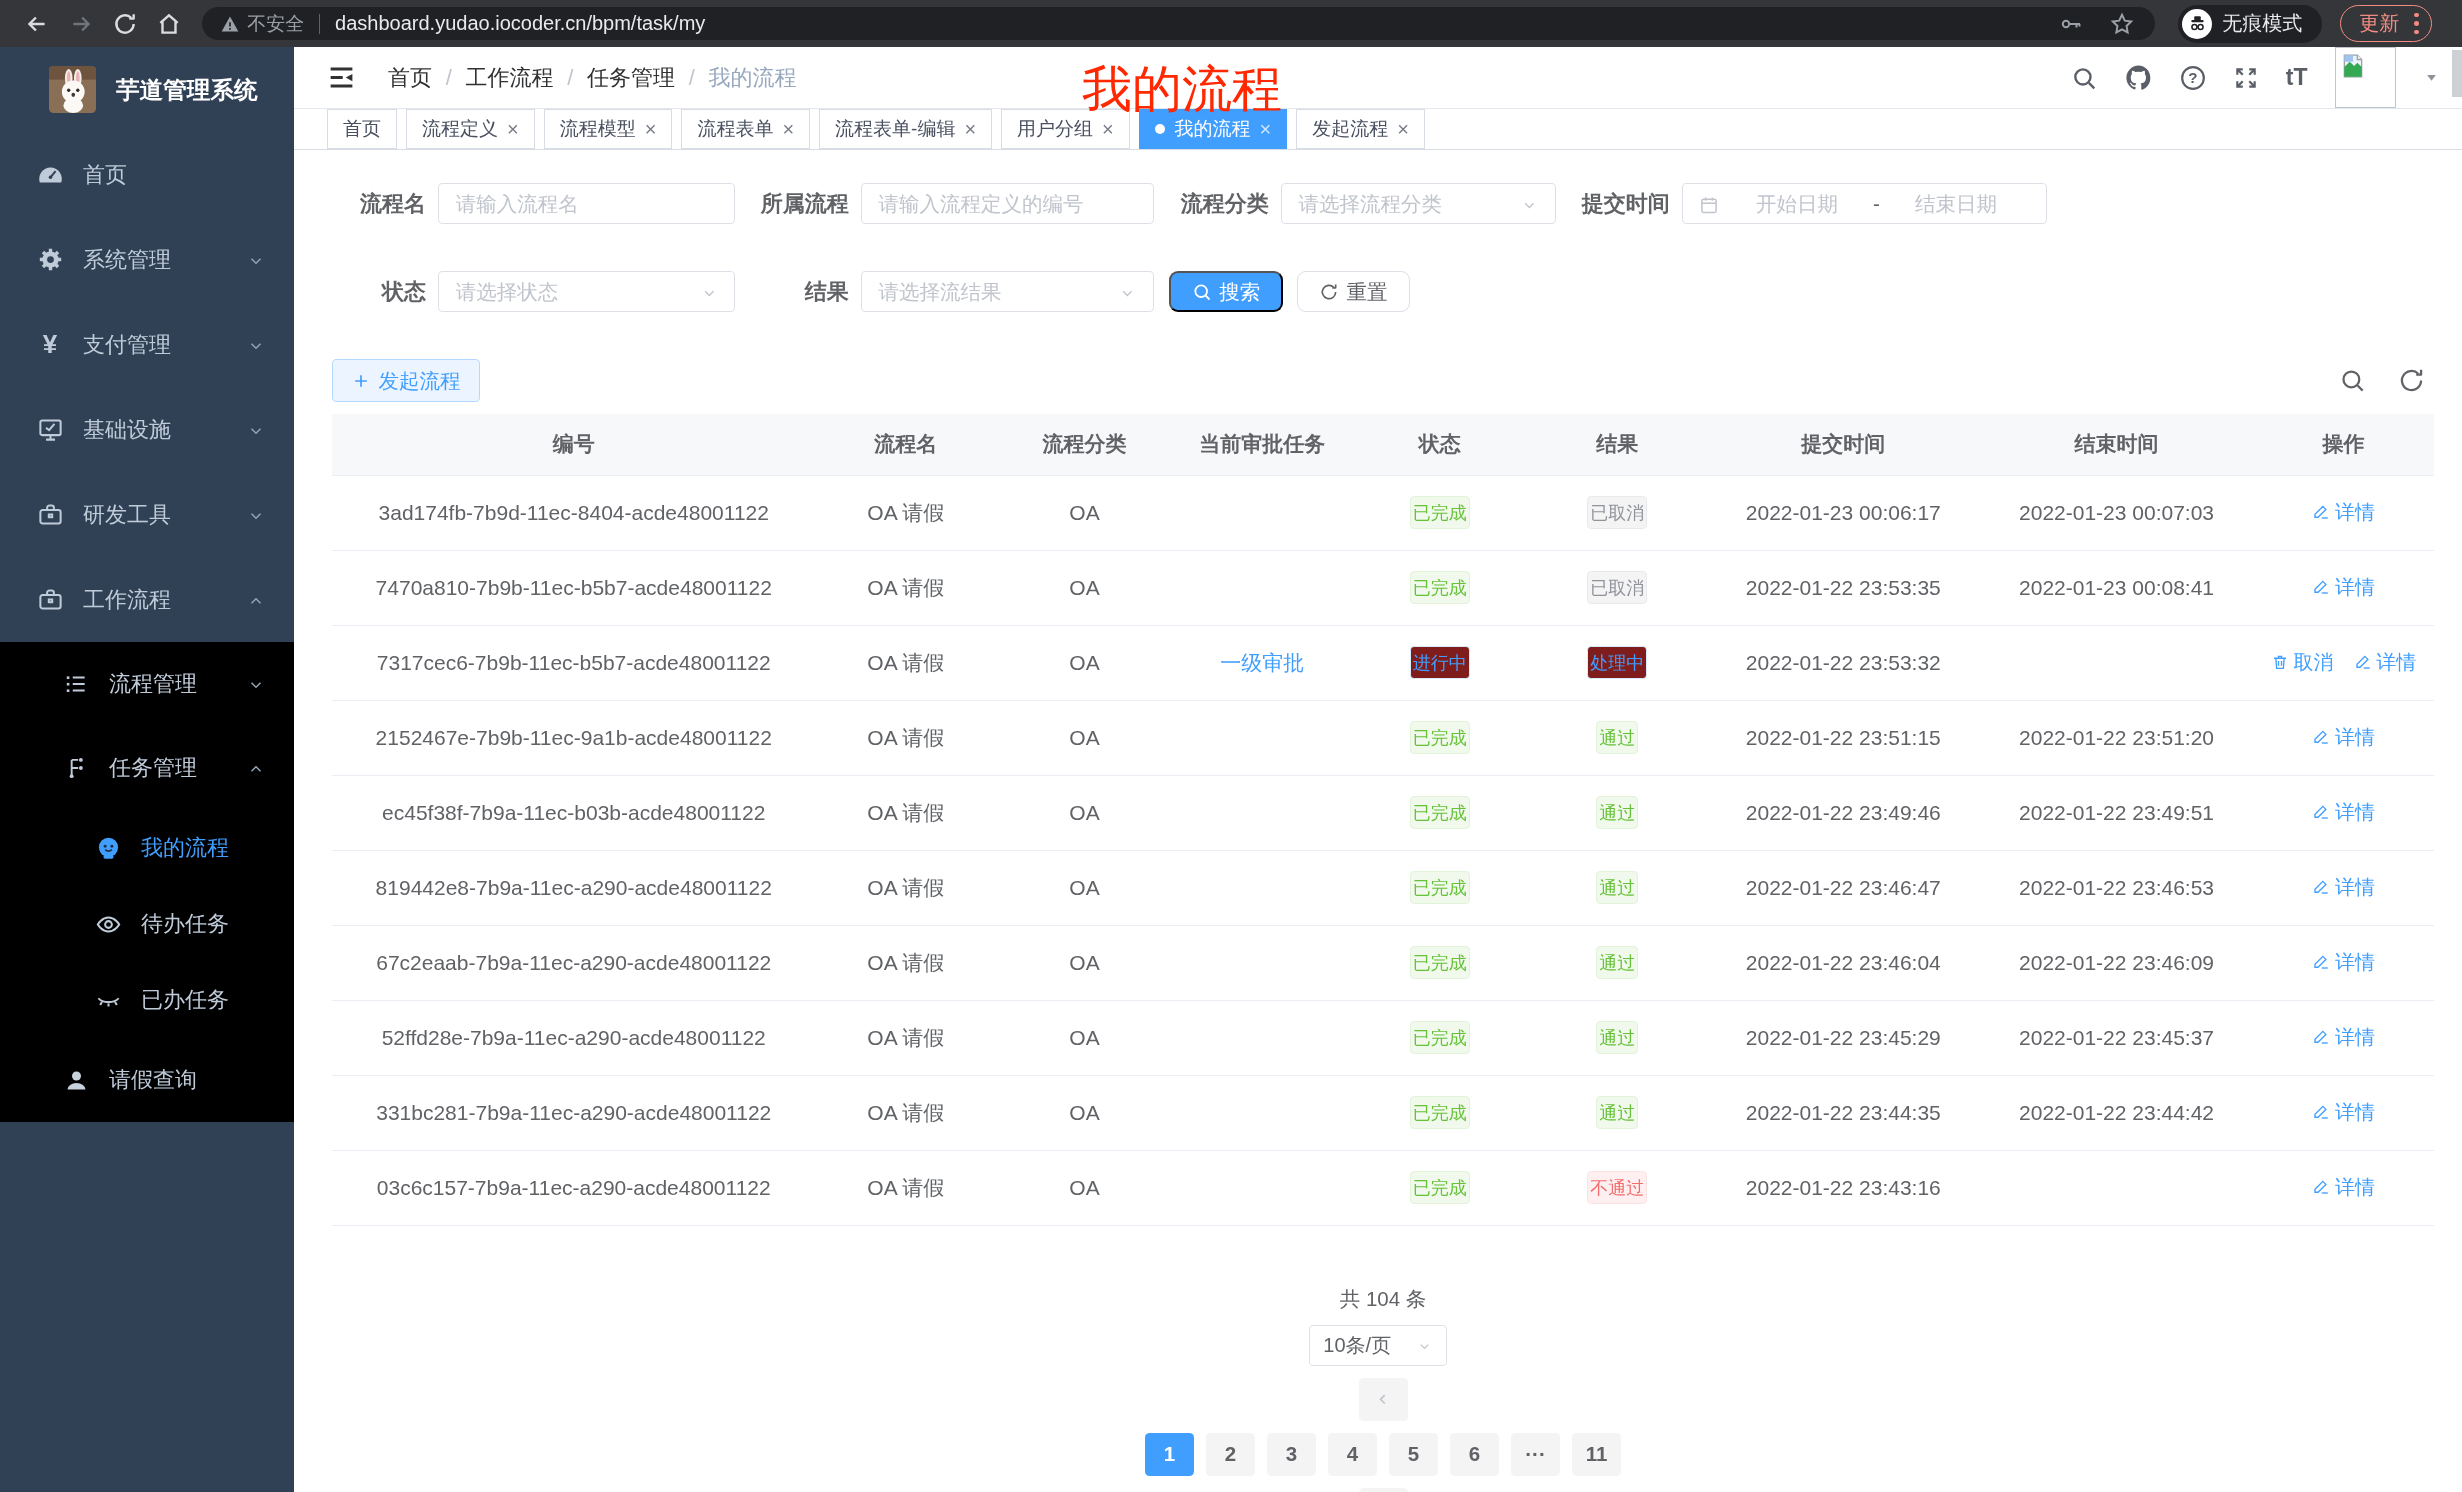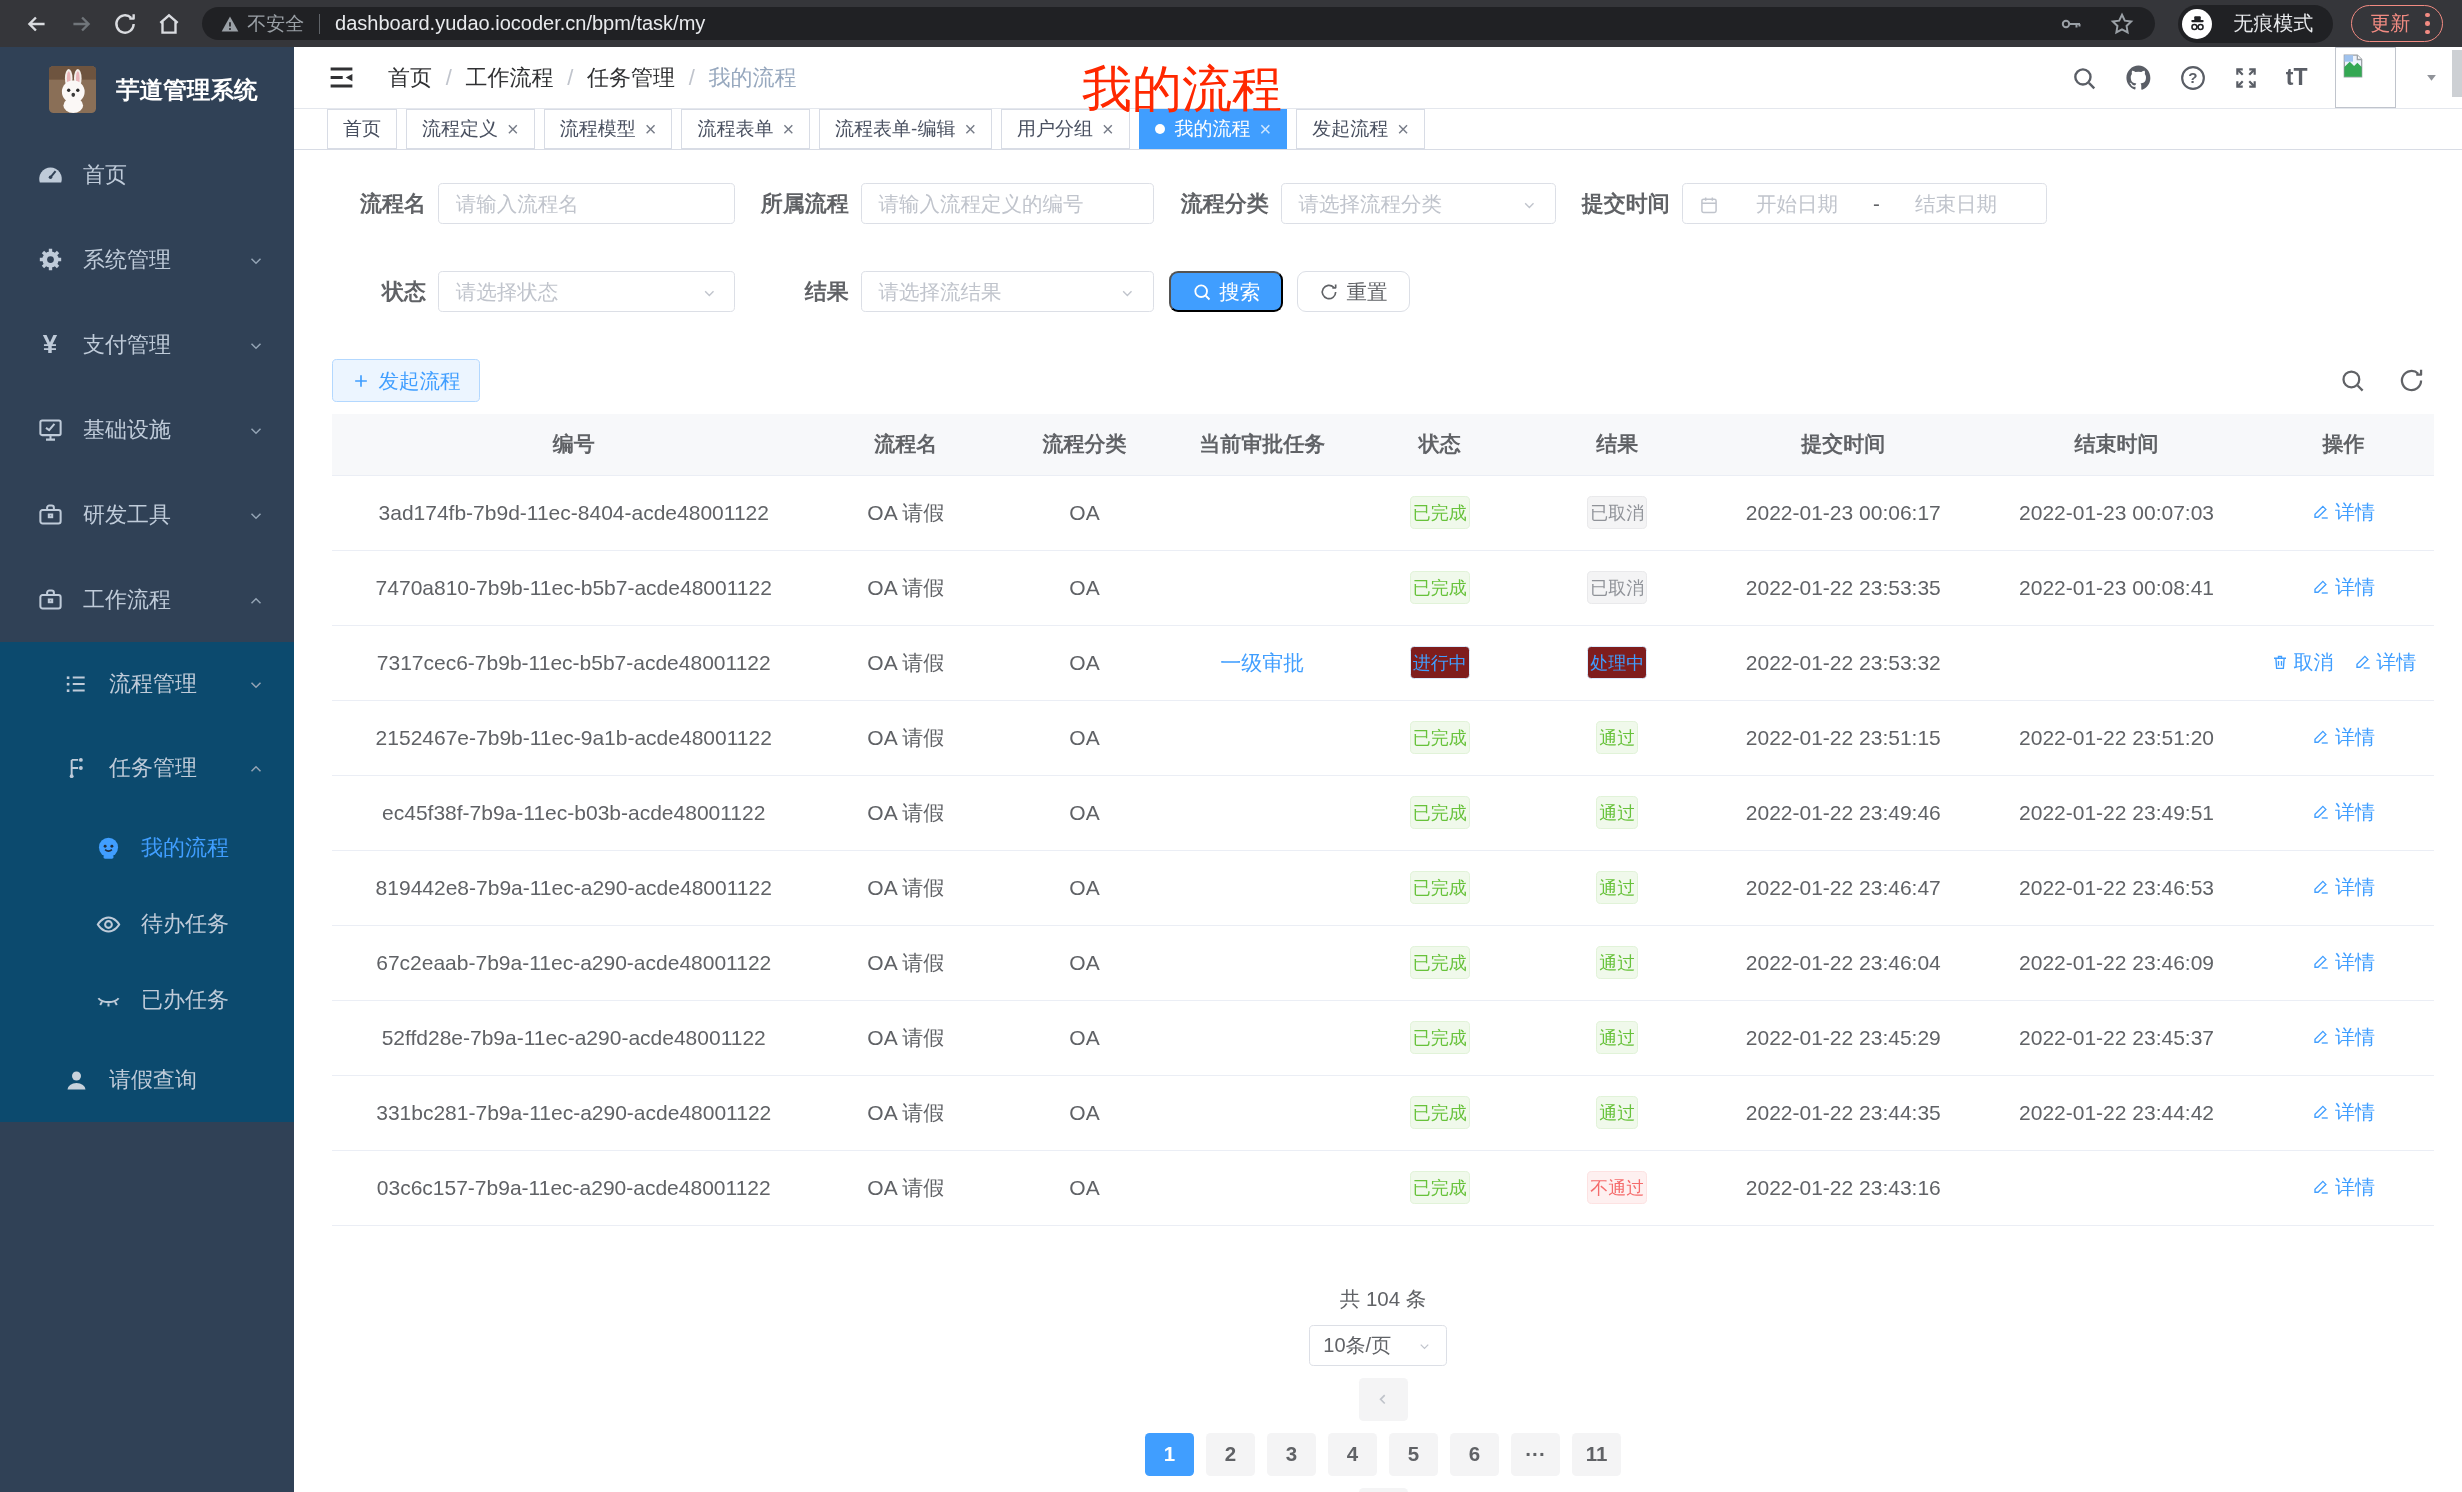--- a/index.html
+++ b/index.html
@@ -11,37 +11,37 @@
   .browser-bar { height:47px; background:#35363a; display:flex; align-items:center; padding:0 15px; }
   .nav-btn { width:44px; height:47px; display:flex; align-items:center; justify-content:center; color:#dadce0; }
   .nav-btn.dim { color:#70757a; }
   .address-bar { width:1953px; height:33px; margin-left:10.7px; background:#202124; border-radius:16.7px;
     display:flex; align-items:center; padding:0 18px; position:relative; }
   .warn { color:#9aa0a6; font-size:19px; display:flex; align-items:center; gap:7.6px; }
   .url-divider { width:0.8px; height:20px; background:#5f6368; margin:0 15px; }
   .url-text { color:#e8eaed; font-size:20px; }
   .bar-right-icons { position:absolute; right:20px; display:flex; align-items:center; gap:26px; color:#9aa0a6; }
   .incog-badge { margin-left:23px; height:38px; background:#202124; border-radius:19px; display:flex;
-    align-items:center; gap:21px; padding:0 20px 0 4.6px; color:#e8eaed; font-size:20px; }
+    align-items:center; gap:10px; padding:0 20px 0 4.6px; color:#e8eaed; font-size:20px; }
   .incog-circle { width:30px; height:30px; border-radius:50%; background:#fff; display:flex; align-items:center; justify-content:center; }
   .update-pill { margin-left:18px; height:37px; border:1.5px solid #f28b82; border-radius:20px; display:flex;
     align-items:center; gap:15px; padding:0 12px 0 18px; color:#f28b82; font-size:20px; }
   .kebab { display:flex; flex-direction:column; gap:3.8px; }
   .kebab span { width:4.6px; height:4.6px; border-radius:50%; background:#f28b82; }
 
   
   .app { display:flex; height:1446px; }
   .sidebar { width:294px; background:#304156; flex:none; }
   .logo-row { height:85px; display:flex; align-items:center; padding-left:49px; }
   .logo-img { width:47px; height:47px; border-radius:4.6px; overflow:hidden; }
   .app-title { color:#fff; font-size:23.6px; font-weight:bold; margin-left:20px; }
   .menu-item { height:85px; display:flex; align-items:center; padding:0 29px 0 35px; color:#bfcbd9; font-size:22px; cursor:pointer; }
   .menu-item .mlabel { margin-left:18px; }
   .chev { margin-left:auto; color:#94a4b5; }
-  .submenu { background:#0c4a6e; }
+  .submenu { background:#000000; }
   .submenu .menu-item { height:84px; padding-left:61px; }
   .task-sub .menu-item { height:76px; padding-left:93px; }
   .menu-item.active { color:#409eff; }
   .micon { width:30px; display:flex; justify-content:center; }
 
   .main { flex:1; display:flex; flex-direction:column; background:#fff; min-width:0; }
 
   
   .navbar { height:76px; display:flex; align-items:center; padding:0 23px 0 33px; }
   .hamburger { color:#303133; }

